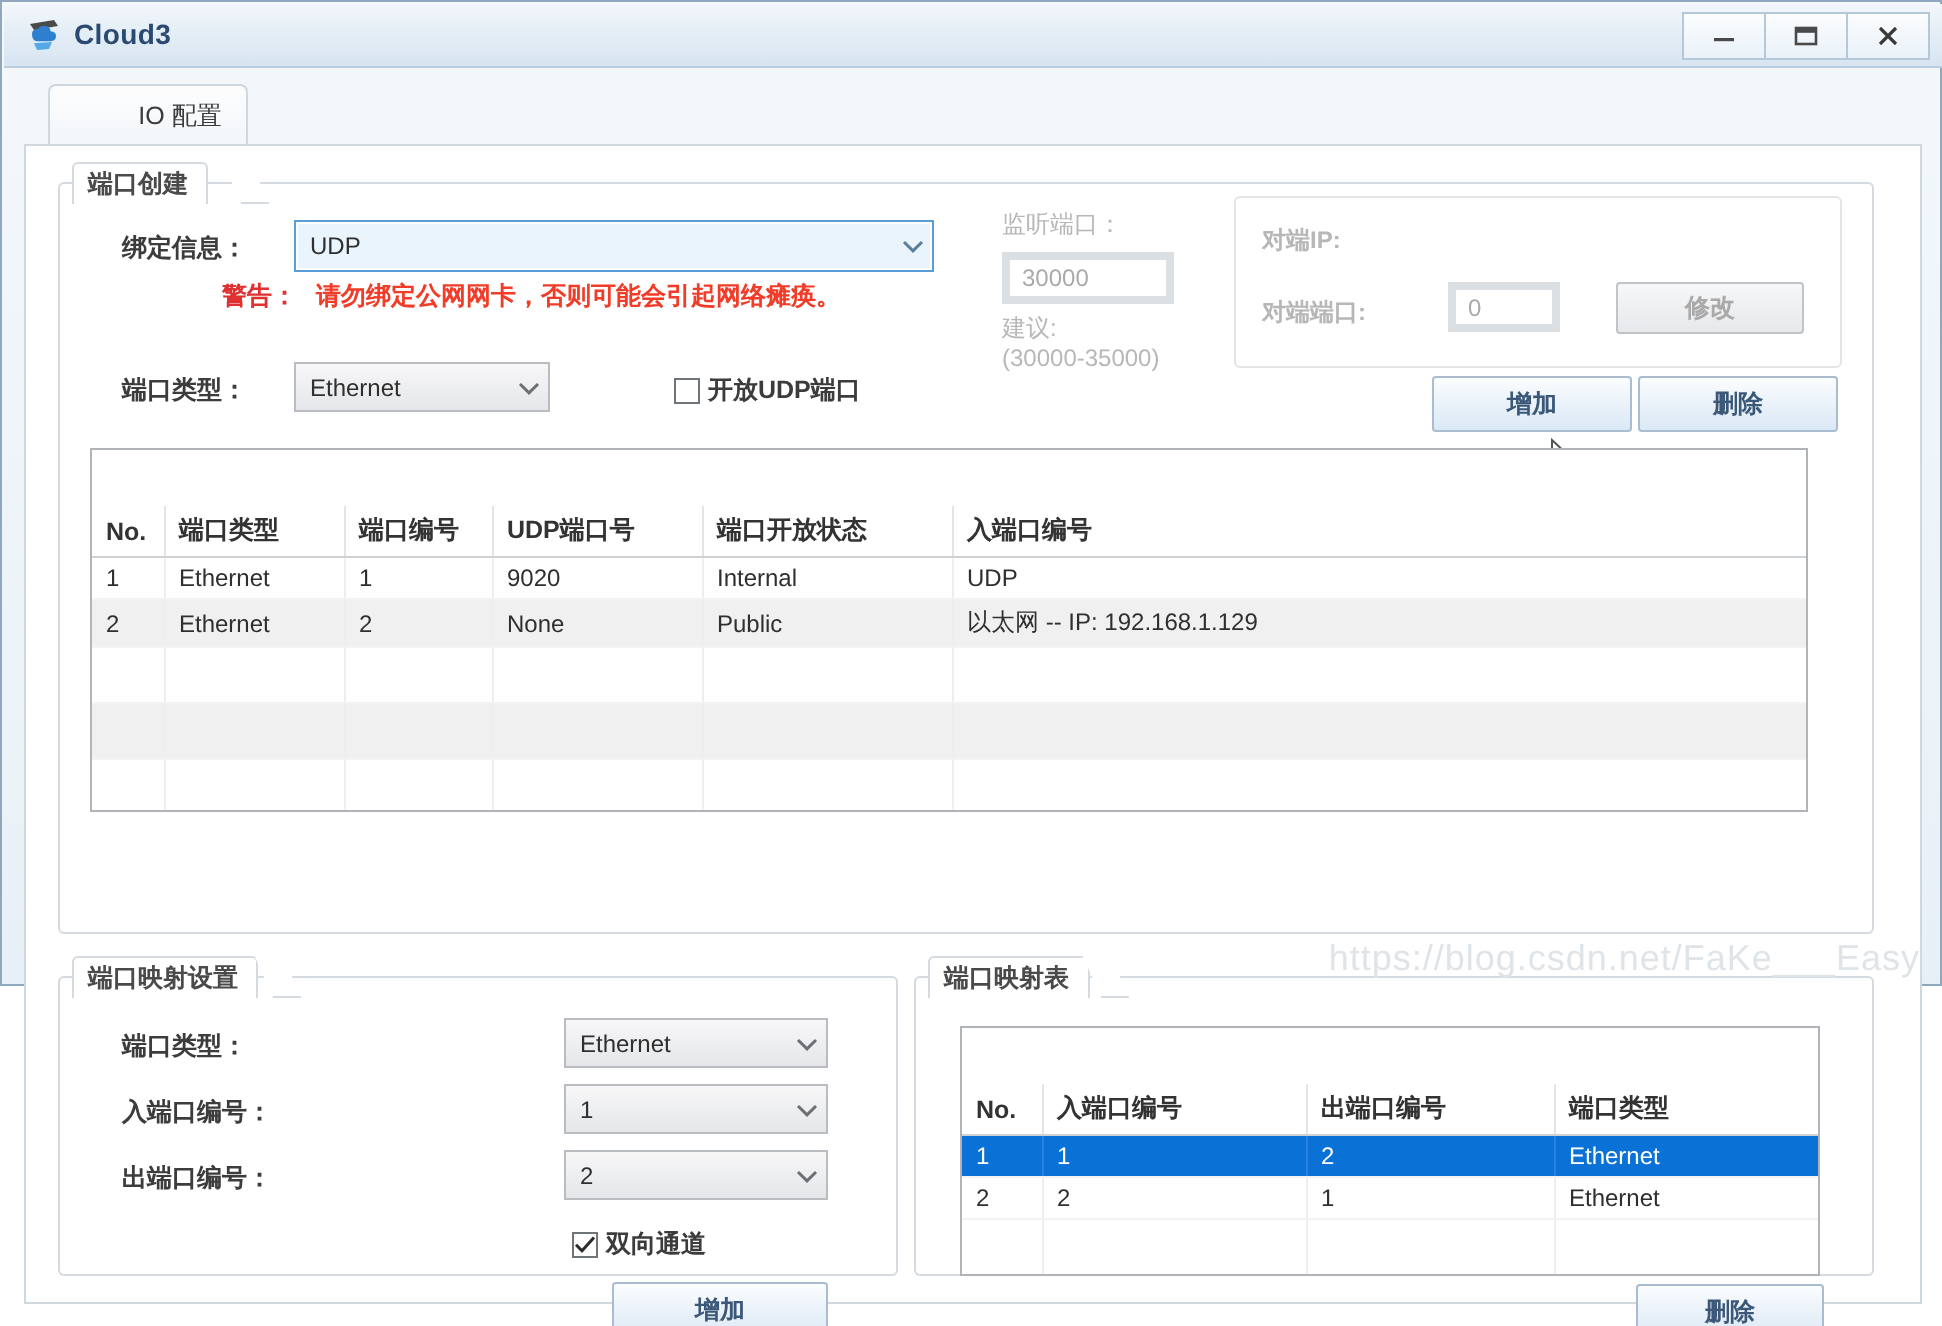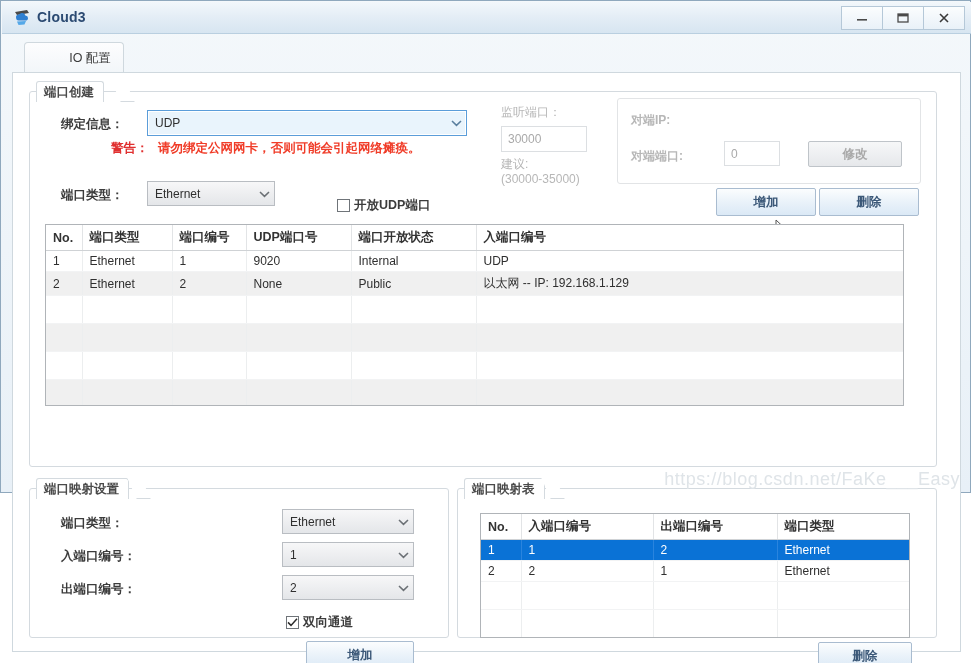--- a/index.html
+++ b/index.html
@@ -169,21 +169,21 @@
   .combo .cval { flex: 1; }
   .combo .chev {
     width: 20px;
     display: flex; align-items: center; justify-content: center;
     color: #6b7075;
   }
 
   .textbox {
     position: absolute;
     box-sizing: border-box;
-    border: 1px solid #0ea5e9;
+    border: 4px solid #0ea5e9;
     background: #ffffff;
     display: flex; align-items: center;
     padding-left: 6px;
     font-size: 12px;
     color: #2f2f2f;
   }
   .textbox.dim { color: #a9a9a9; border-color: #dcdfe2; }
 
   .ipbox {
     position: absolute;
@@ -236,20 +236,21 @@
     box-sizing: border-box;
     border: 1px solid #b0b4b8;
     background: #ffffff;
     overflow: hidden;
   }
   .grid table {
     border-collapse: collapse;
     width: 100%;
     table-layout: fixed;
     font-size: 12px;
+    margin-top: 28px;
   }
   .grid th {
     text-align: left;
     font-weight: bold;
     color: #333;
     padding: 4px 0 4px 7px;
     border-right: 1px solid #e2e4e6;
     border-bottom: 1px solid #cfd2d5;
     background: #ffffff;
     font-size: 12.5px;
@@ -349,21 +350,21 @@
         <span class="lbl" style="left:31px; top:95px;">端口类型：</span>
         <div class="combo" style="left:117px; top:89px; width:128px; height:25px;">
           <span class="cval">Ethernet</span>
           <span class="chev">
             <svg width="11" height="8" viewBox="0 0 11 8">
                 <path d="M1 2 L5.5 6.4 L10 2" stroke="#6b7075" stroke-width="1.5" fill="none"></path>
               </svg>
           </span>
         </div>
 
-        <div class="chk" style="left:307px; top:95px;margin-top:10px;">
+        <div class="chk" style="left:307px; top:95px;">
           <span class="box"></span>
           <span>开放UDP端口</span>
         </div>
 
         <span class="lbl-dim" style="left:471px; top:12px;">监听端口：</span>
         <div class="textbox dim" style="left:471px; top:34px; width:86px; height:26px;">
           <span>30000</span>
         </div>
         <span class="lbl-dim" style="left:471px; top:64px;">建议:</span>
         <span class="lbl-dim" style="left:471px; top:80px;">(30000-35000)</span>

